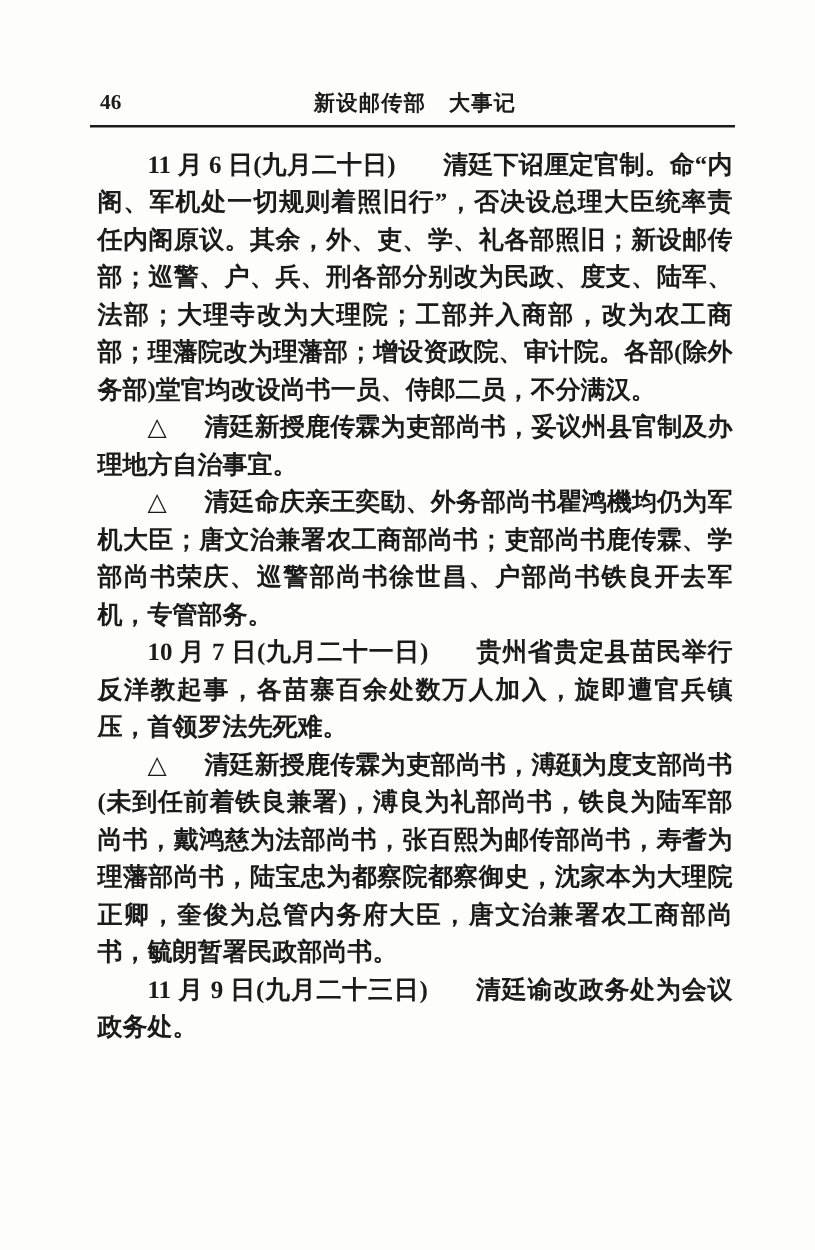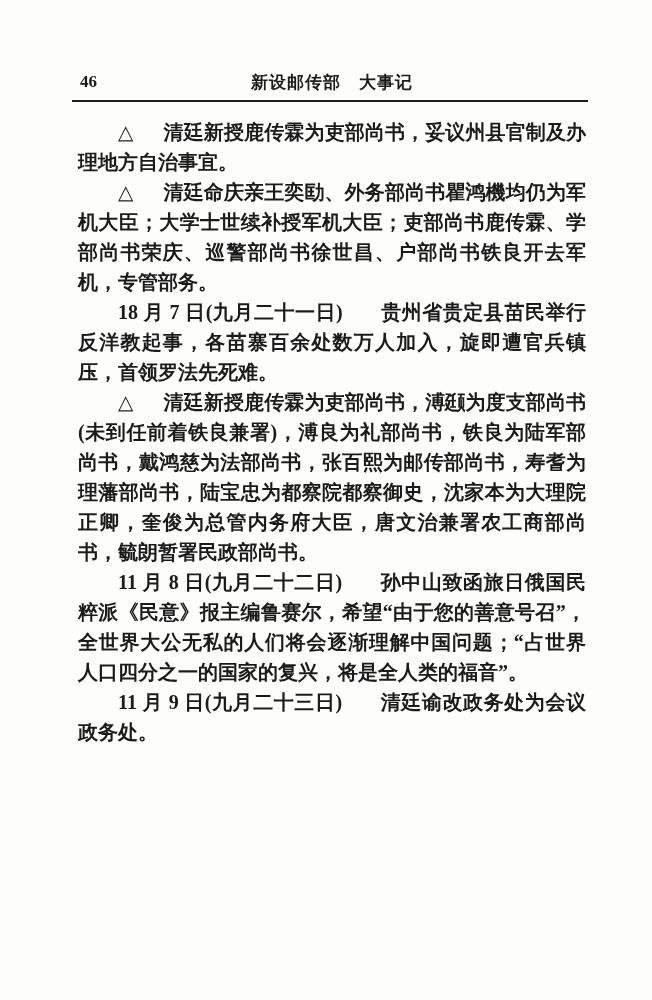--- a/index.html
+++ b/index.html
@@ -66,20 +66,20 @@
   .entry-text { font-weight: 600; }
 </style>
 </head>
 <body>
 
 <div class="page" style="background: rgb(253, 253, 252); color: rgb(27, 27, 27);">
   <span class="page-number">46</span>
   <div class="running-title">新设邮传部　大事记</div>
   <div class="header-rule"></div>
   <main class="content">
+      <p class="para"><span class="entry-date">11 月 6 日(九月二十日)</span><span class="entry-text">清廷下诏厘定官制。命“内阁、军机处一切规则着照旧行”，否决设总理大臣统率责任内阁原议。其余，外、吏、学、礼各部照旧；新设邮传部；巡警、户、兵、刑各部分别改为民政、度支、陆军、法部；大理寺改为大理院；工部并入商部，改为农工商部；理藩院改为理藩部；增设资政院、审计院。各部(除外务部)堂官均改设尚书一员、侍郎二员，不分满汉。</span></p>
       <p class="para"><span class="entry-marker">△</span><span class="entry-text">清廷新授鹿传霖为吏部尚书，妥议州县官制及办理地方自治事宜。</span></p>
-      <p class="para"><span class="entry-marker">△</span><span class="entry-text">清廷命庆亲王奕劻、外务部尚书瞿鸿機均仍为军机大臣；大学士世续补授军机大臣；吏部尚书鹿传霖、学部尚书荣庆、巡警部尚书徐世昌、户部尚书铁良开去军机，专管部务。</span></p>
-      <p class="para"><span class="entry-date">18 月 7 日(九月二十一日)</span><span class="entry-text">贵州省贵定县苗民举行反洋教起事，各苗寨百余处数万人加入，旋即遭官兵镇压，首领罗法先死难。</span></p>
+      <p class="para"><span class="entry-marker">△</span><span class="entry-text">清廷命庆亲王奕劻、外务部尚书瞿鸿機均仍为军机大臣；唐文治兼署农工商部尚书；吏部尚书鹿传霖、学部尚书荣庆、巡警部尚书徐世昌、户部尚书铁良开去军机，专管部务。</span></p>
+      <p class="para"><span class="entry-date">10 月 7 日(九月二十一日)</span><span class="entry-text">贵州省贵定县苗民举行反洋教起事，各苗寨百余处数万人加入，旋即遭官兵镇压，首领罗法先死难。</span></p>
       <p class="para"><span class="entry-marker">△</span><span class="entry-text">清廷新授鹿传霖为吏部尚书，溥颋为度支部尚书(未到任前着铁良兼署)，溥良为礼部尚书，铁良为陆军部尚书，戴鸿慈为法部尚书，张百熙为邮传部尚书，寿耆为理藩部尚书，陆宝忠为都察院都察御史，沈家本为大理院正卿，奎俊为总管内务府大臣，唐文治兼署农工商部尚书，毓朗暂署民政部尚书。</span></p>
-      <p class="para"><span class="entry-date">11 月 8 日(九月二十二日)</span><span class="entry-text">孙中山致函旅日俄国民粹派《民意》报主编鲁赛尔，希望“由于您的善意号召”，全世界大公无私的人们将会逐渐理解中国问题；“占世界人口四分之一的国家的复兴，将是全人类的福音”。</span></p>
       <p class="para"><span class="entry-date">11 月 9 日(九月二十三日)</span><span class="entry-text">清廷谕改政务处为会议政务处。</span></p>
     </main>
 </div>
 
 </body></html>

